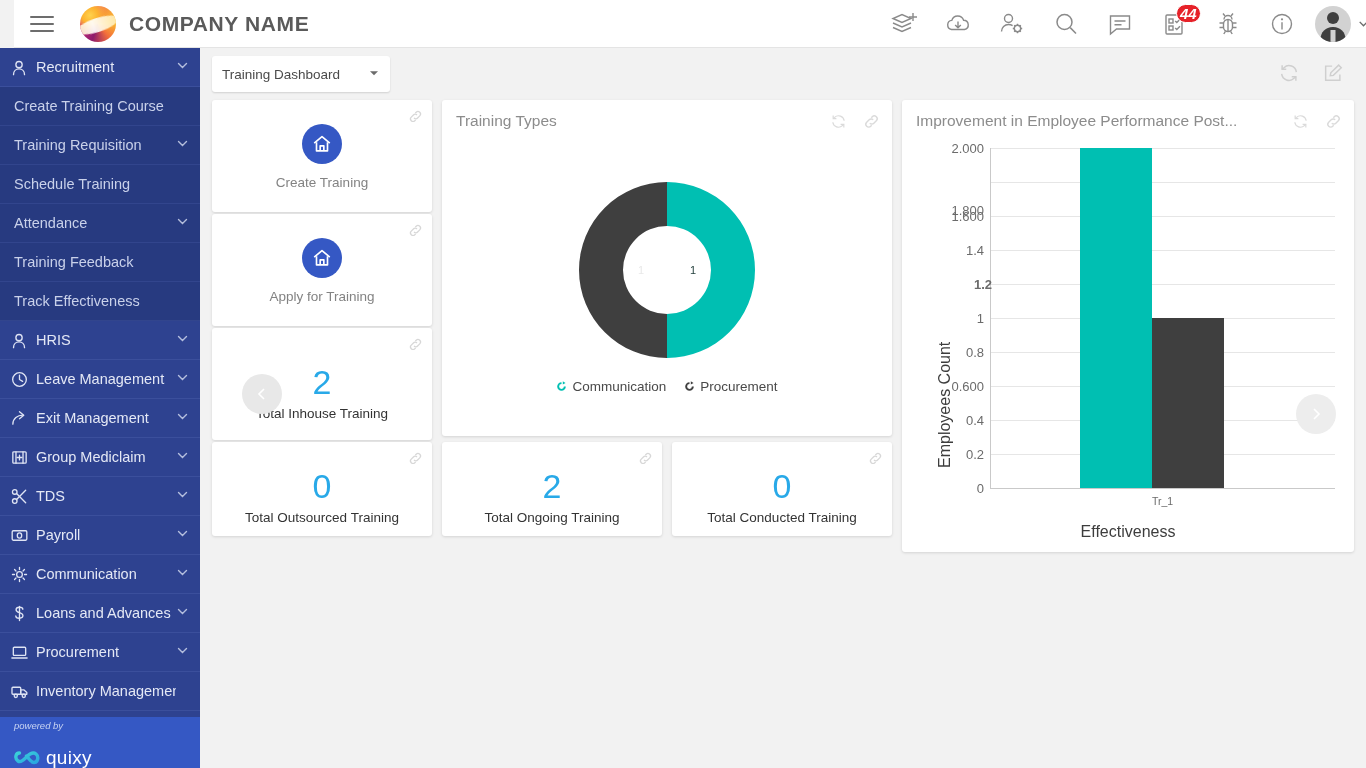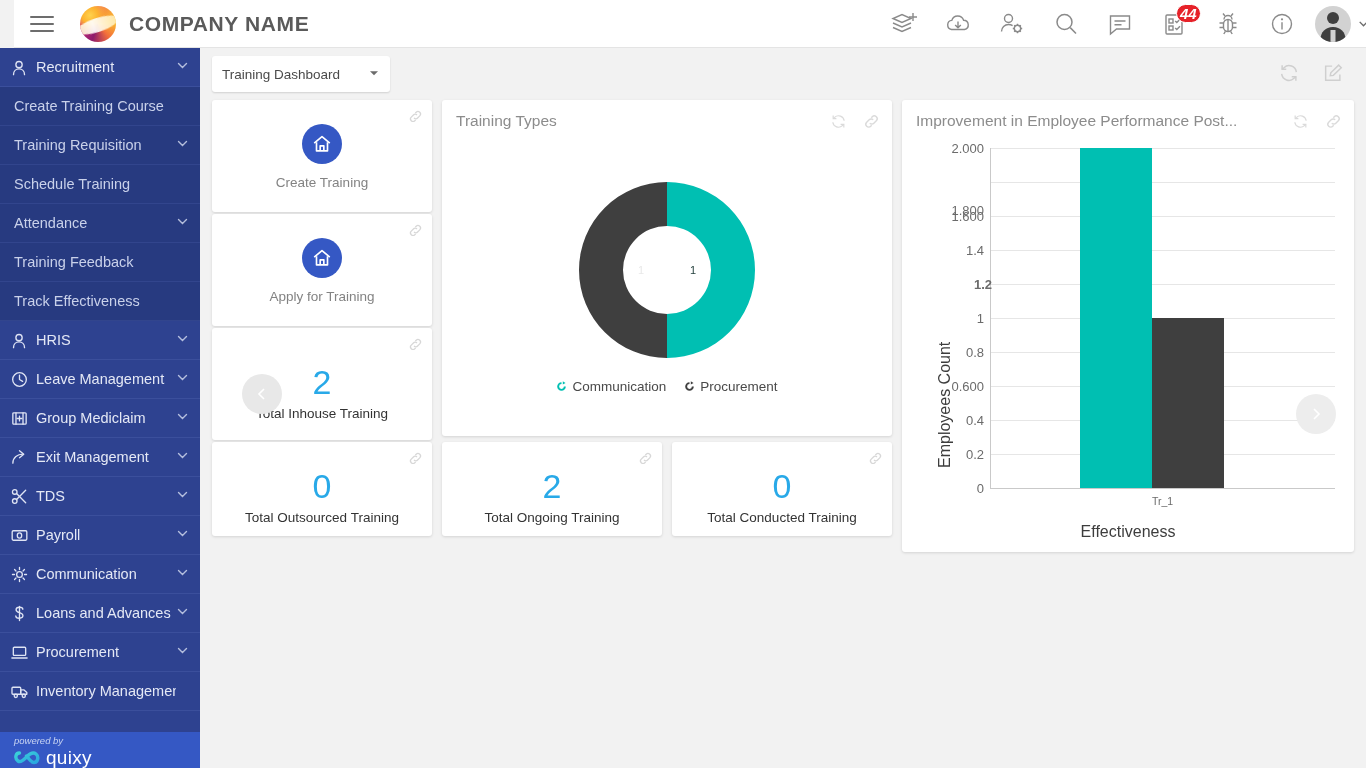--- a/index.html
+++ b/index.html
@@ -92,25 +92,25 @@
   .nav-item .nv-chev { flex: 0 0 14px; opacity: .85; }
   .nav-item.active { background: #3e55ae; }
   .nav-item.sub {
     background: #273a80; padding-left: 14px;
     color: #c9d1ea; font-size: 14.5px;
     border-bottom: 1px solid #32458d;
   }
   .nav-item.sub .nv-label { padding-left: 0; }
   #sidebar-scroll { height: 681px; overflow: hidden; }
   #powered {
-    position: absolute; bottom: 0; left: 0; width: 200px; height: 36px;
+    position: absolute; bottom: 0; left: 0; width: 200px; height: 51px;
     background: #3558c4; padding: 3px 4px 0 14px;
   }
   #powered .pb-t { color: #c7d3f2; font-size: 9.5px; font-style: italic; line-height: 11px; }
-  #powered .pb-row { display: flex; align-items: center; gap: 6px; margin-top: 1px; }
+  #powered .pb-row { display: flex; align-items: center; gap: 6px; margin-top: 16px; }
   #powered .pb-name { color: #fff; font-size: 19px; letter-spacing: .3px; }
 
   
   #content { position: absolute; top: 48px; left: 200px; width: 1166px; height: 720px; background: #f2f2f2; }
 
   #content-head { position: relative; height: 52px; text-align: center; }
   #dash-select {
     position: absolute; left: 12px; top: 8px;
     width: 178px; height: 36px;
     background: #fff; border-radius: 3px;
@@ -333,38 +333,38 @@
           </svg>
         </span>
         <span class="nv-label">Leave Management</span>
         <span class="nv-chev"><svg width="13" height="13" viewBox="0 0 13 13" fill="none" stroke="#cdd5ec" stroke-width="1.4" stroke-linecap="round">
             <path d="M2.5 4.5 L6.5 8.5 L10.5 4.5"></path>
           </svg></span>
       </div>
       <div class="nav-item">
         <span class="nv-icon">
           <svg width="19" height="19" viewBox="0 0 19 20" fill="none" stroke="#dfe4f4" stroke-width="1.4" stroke-linecap="round" stroke-linejoin="round">
+            <path d="M2.5 16 c0-6 5-9.5 10.5-9.5"></path>
+            <path d="M9.5 2.8 L14 6.5 L9.5 10.2"></path>
+          </svg>
+        </span>
+        <span class="nv-label">Exit Management</span>
+        <span class="nv-chev"><svg width="13" height="13" viewBox="0 0 13 13" fill="none" stroke="#cdd5ec" stroke-width="1.4" stroke-linecap="round">
+            <path d="M2.5 4.5 L6.5 8.5 L10.5 4.5"></path>
+          </svg></span>
+      </div>
+      <div class="nav-item">
+        <span class="nv-icon">
+          <svg width="19" height="19" viewBox="0 0 19 20" fill="none" stroke="#dfe4f4" stroke-width="1.4" stroke-linecap="round" stroke-linejoin="round">
             <rect x="2.5" y="4" width="14" height="12" rx="1"></rect>
             <path d="M5.8 4 V16 M13.2 4 V16"></path>
             <path d="M9.5 7.5 V12.5 M7 10 H12"></path>
           </svg>
         </span>
         <span class="nv-label">Group Mediclaim</span>
-        <span class="nv-chev"><svg width="13" height="13" viewBox="0 0 13 13" fill="none" stroke="#cdd5ec" stroke-width="1.4" stroke-linecap="round">
-            <path d="M2.5 4.5 L6.5 8.5 L10.5 4.5"></path>
-          </svg></span>
-      </div>
-      <div class="nav-item">
-        <span class="nv-icon">
-          <svg width="19" height="19" viewBox="0 0 19 20" fill="none" stroke="#dfe4f4" stroke-width="1.4" stroke-linecap="round" stroke-linejoin="round">
-            <path d="M2.5 16 c0-6 5-9.5 10.5-9.5"></path>
-            <path d="M9.5 2.8 L14 6.5 L9.5 10.2"></path>
-          </svg>
-        </span>
-        <span class="nv-label">Exit Management</span>
         <span class="nv-chev"><svg width="13" height="13" viewBox="0 0 13 13" fill="none" stroke="#cdd5ec" stroke-width="1.4" stroke-linecap="round">
             <path d="M2.5 4.5 L6.5 8.5 L10.5 4.5"></path>
           </svg></span>
       </div>
       <div class="nav-item">
         <span class="nv-icon">
           <svg width="19" height="19" viewBox="0 0 19 20" fill="none" stroke="#dfe4f4" stroke-width="1.4" stroke-linecap="round" stroke-linejoin="round">
             <circle cx="4.5" cy="14.8" r="2.4"></circle>
             <circle cx="4.5" cy="5.2" r="2.4"></circle>
             <path d="M6.4 6.8 L16 16.5 M6.4 13.2 L16 3.5"></path>

